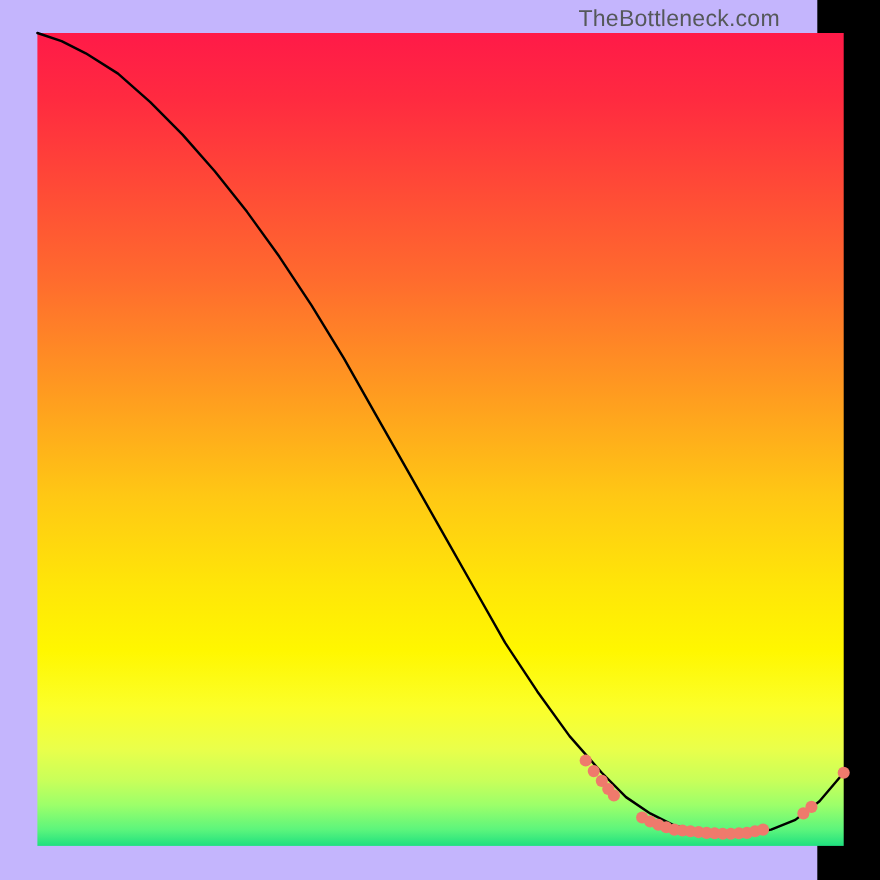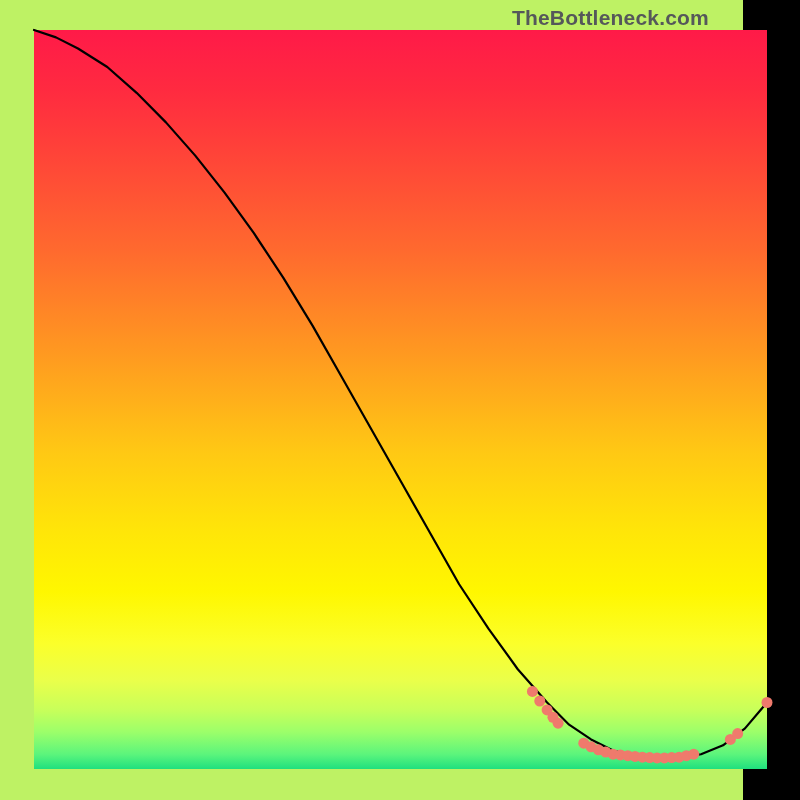--- a/index.html
+++ b/index.html
@@ -7,22 +7,21 @@
     padding: 0;
     width: 800px;
     height: 800px;
     background: #000;
     overflow: hidden;
   }
   .stage {
     position: relative;
     width: 743px;
     height: 800px;
-    background: #bef264;
-    font-weight: bold;
+    background: #c4b5fd;
   }
   .plot {
     position: absolute;
     left: 34px;
     top: 30px;
     width: 733px;
     height: 739px;
     
     background: linear-gradient(
       to bottom,

